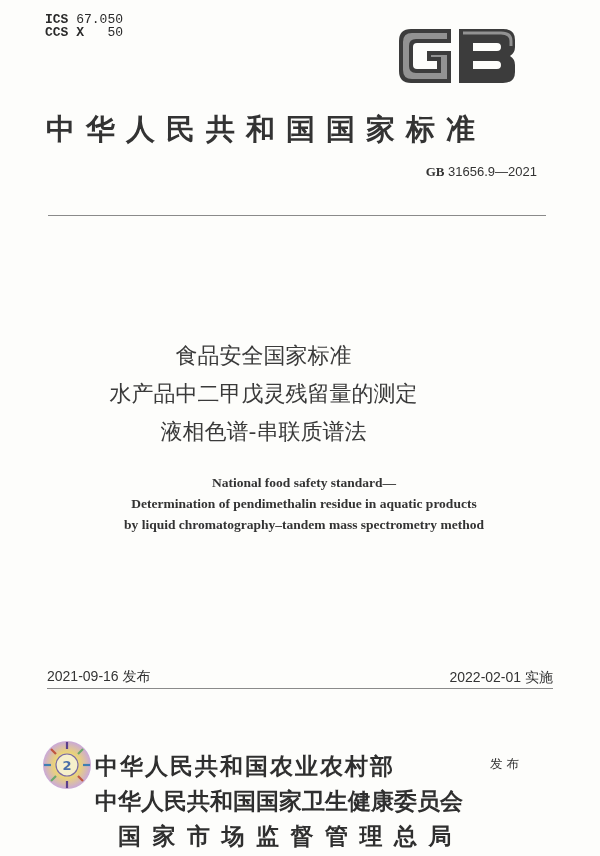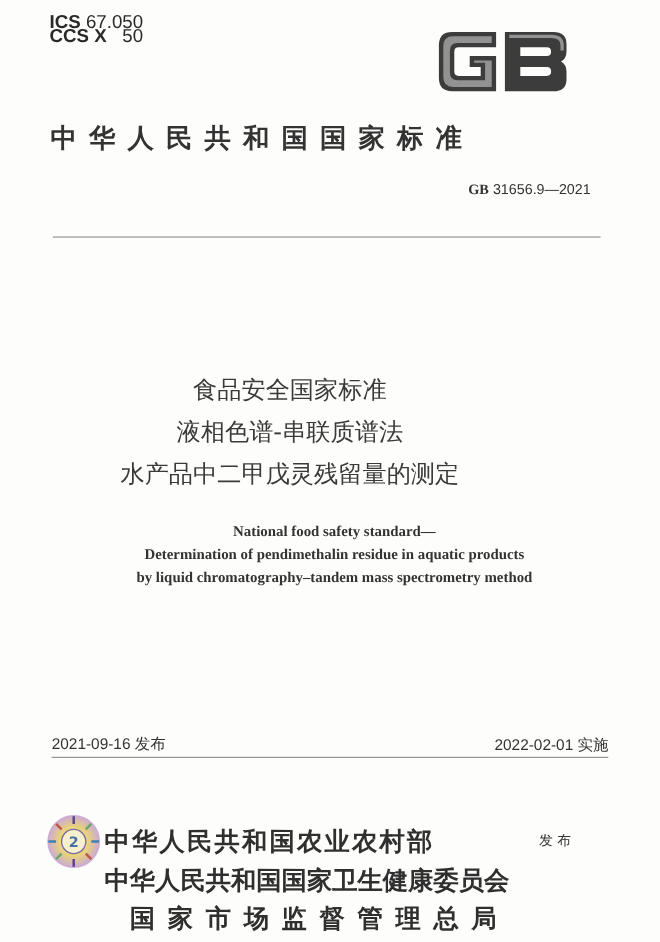--- a/index.html
+++ b/index.html
@@ -7,29 +7,29 @@
       width: 600px; height: 856px;
       background: #fdfdfb;
       position: relative;
       overflow: hidden;
       color: #3a3a3a;
       font-family: "DejaVu Sans", sans-serif;
     }
     .abs { position: absolute; }
     .ics {
       left: 45px; top: 13px;
-      font-family: Liberation Sans, sans-serif;
-      font-size: 17px; line-height: 13px;
+      font-family: Liberation Mono, monospace;
+      font-size: 13px; line-height: 13px;
       color: #2a2a2a;
     }
     .ics .lbl { font-weight: bold; }
     .gb-logo { left: 393px; top: 25px; width: 128px; height: 62px; }
     .nat-title {
       left: 46px; top: 110px; width: 510px;
-      font-size: 24px; font-weight: bold;
+      font-size: 29px; font-weight: bold;
       letter-spacing: 11px; white-space: nowrap;
       color: #333;
       font-family: "DejaVu Sans", sans-serif;
     }
     .std-no {
       right: 63px; top: 164px;
       font-size: 13px; color: #333;
       font-family: "Liberation Sans", sans-serif;
     }
     .std-no .gb { font-family: "Liberation Serif", serif; font-weight: bold; }
@@ -113,22 +113,22 @@
 
 <div class="abs std-no">
   <span class="gb">GB</span>
   <span>31656.9—2021</span>
 </div>
 
 <div class="abs rule-top"></div>
 
 <div class="abs cn-title">
   <div>食品安全国家标准</div>
+  <div>水产品中二甲戊灵残留量的测定</div>
   <div>液相色谱-串联质谱法</div>
-  <div>水产品中二甲戊灵残留量的测定</div>
 </div>
 
 <div class="abs en-title">
   <div>National food safety standard—</div>
   <div>Determination of pendimethalin residue in aquatic products</div>
   <div>by liquid chromatography–tandem mass spectrometry method</div>
 </div>
 
 <div class="abs date-left">2021-09-16 发布</div>
 <div class="abs date-right">2022-02-01 实施</div>

